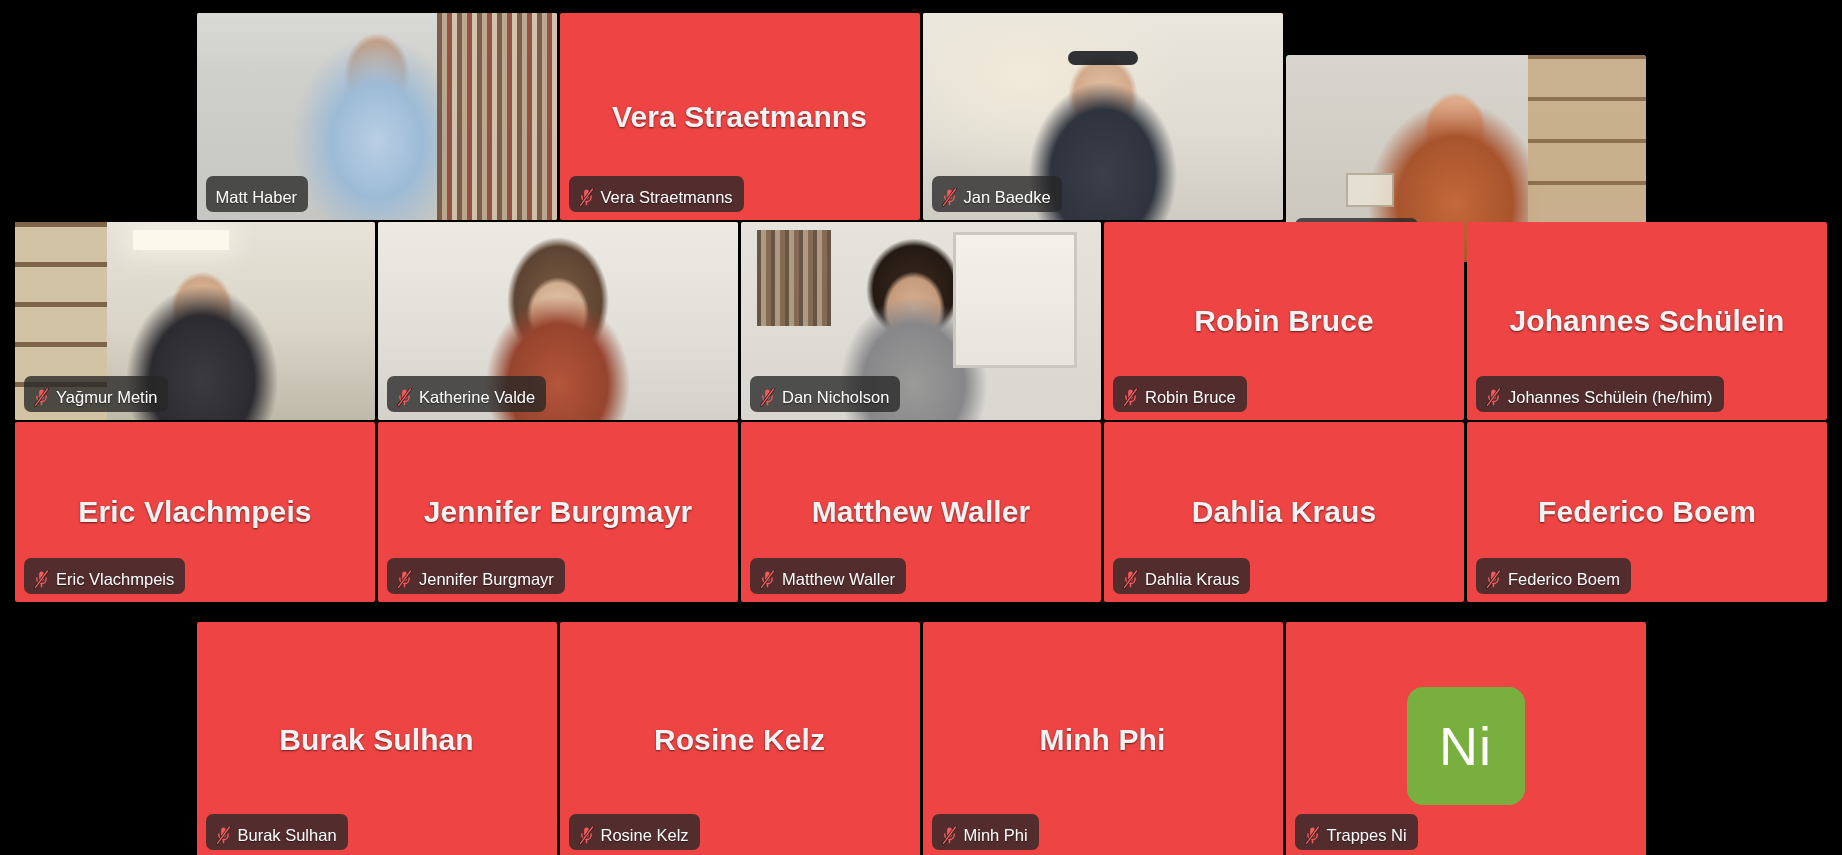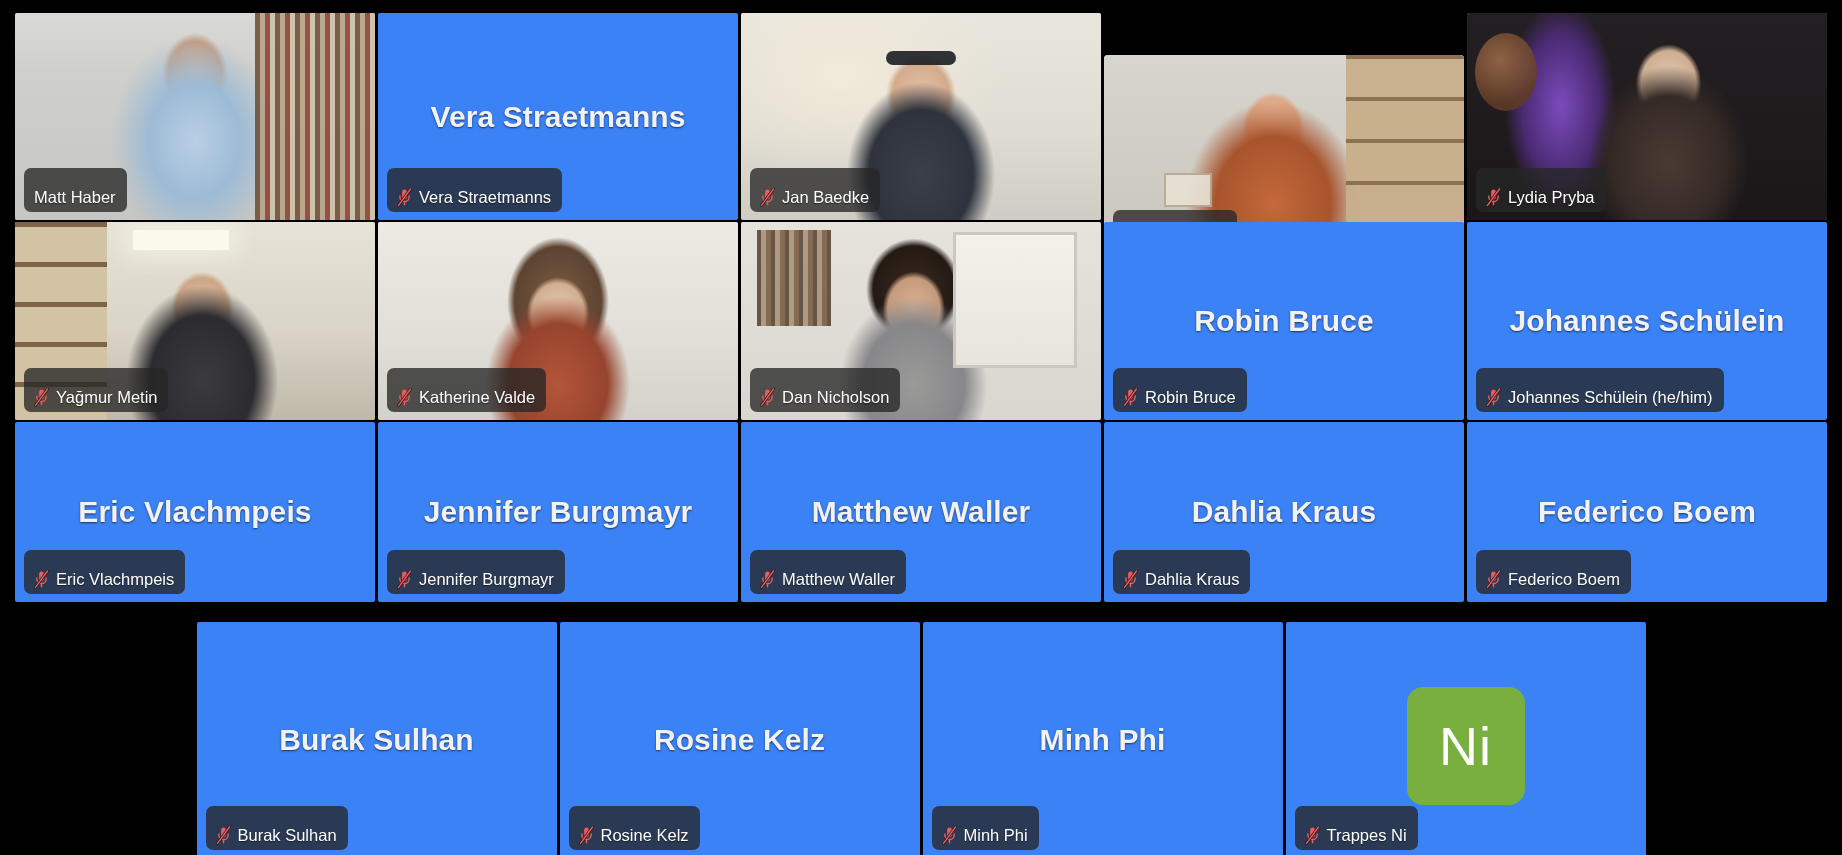--- a/index.html
+++ b/index.html
@@ -32,21 +32,21 @@
 
   #row-1 { top: 13px;  height: 207px; }
   #row-2 { top: 222px; height: 198px; }
   #row-3 { top: 422px; height: 180px; }
   #row-4 { top: 622px; height: 236px; }
 
   .tile {
     position: relative;
     flex: 0 0 360px;
     height: 100%;
-    background: #3b82f6;
+    background: #ef4444;
     border-radius: 2px;
     overflow: hidden;
     box-sizing: border-box;
   }
 
   .tile.active-speaker {
     outline: 4px solid #00f08c;
     outline-offset: -4px;
     border-radius: 4px;
     margin-top: 42px;
@@ -245,21 +245,21 @@
 
   
   .name-pill {
     position: absolute;
     left: 9px;
     bottom: 8px;
     max-width: calc(100% - 20px);
     display: flex;
     align-items: center;
     gap: 7px;
-    padding: 20px 11px 5px 10px;
+    padding: 12px 11px 5px 10px;
     border-radius: 7px;
     background: rgba(38,38,38,.78);
     box-sizing: border-box;
     text-align: right;
   }
   .name-pill .pill-text {
     color: #ffffff;
     font-size: 16.5px;
     font-weight: 400;
     white-space: nowrap;
@@ -311,33 +311,20 @@
           </svg>
           <span class="pill-text">Jan Baedke</span>
         </div>
       </div>
       <div class="tile active-speaker">
         <div class="video v-rose"></div>
         <div class="name-pill">
           <span class="pill-text">Rose Trappes</span>
         </div>
       </div>
-      <div class="tile">
-        <div class="video v-lydia"></div>
-        <div class="name-pill">
-          <svg class="mic-muted" viewBox="0 0 24 30" aria-hidden="true">
-            <path d="M12 2.2c-2.1 0-3.8 1.7-3.8 3.8v8.1c0 2.1 1.7 3.8 3.8 3.8s3.8-1.7 3.8-3.8V6c0-2.1-1.7-3.8-3.8-3.8z" fill="#f05a5a"></path>
-            <path d="M4.6 12.4v1.7c0 4.1 3.3 7.4 7.4 7.4s7.4-3.3 7.4-7.4v-1.7" fill="none" stroke="#f05a5a" stroke-width="2.3" stroke-linecap="round"></path>
-            <line x1="12" y1="21.5" x2="12" y2="26.4" stroke="#f05a5a" stroke-width="2.3" stroke-linecap="round"></line>
-            <line x1="2.4" y1="27.6" x2="21.6" y2="1.4" stroke="#1c1c1c" stroke-width="4.6" stroke-linecap="round"></line>
-            <line x1="2.4" y1="27.6" x2="21.6" y2="1.4" stroke="#f05a5a" stroke-width="2.4" stroke-linecap="round"></line>
-          </svg>
-          <span class="pill-text">Lydia Pryba</span>
-        </div>
-      </div>
     </div>
   <div class="grid-row" id="row-2">
       <div class="tile">
         <div class="video v-yag"></div>
         <div class="name-pill">
           <svg class="mic-muted" viewBox="0 0 24 30" aria-hidden="true">
             <path d="M12 2.2c-2.1 0-3.8 1.7-3.8 3.8v8.1c0 2.1 1.7 3.8 3.8 3.8s3.8-1.7 3.8-3.8V6c0-2.1-1.7-3.8-3.8-3.8z" fill="#f05a5a"></path>
             <path d="M4.6 12.4v1.7c0 4.1 3.3 7.4 7.4 7.4s7.4-3.3 7.4-7.4v-1.7" fill="none" stroke="#f05a5a" stroke-width="2.3" stroke-linecap="round"></path>
             <line x1="12" y1="21.5" x2="12" y2="26.4" stroke="#f05a5a" stroke-width="2.3" stroke-linecap="round"></line>
             <line x1="2.4" y1="27.6" x2="21.6" y2="1.4" stroke="#1c1c1c" stroke-width="4.6" stroke-linecap="round"></line>

